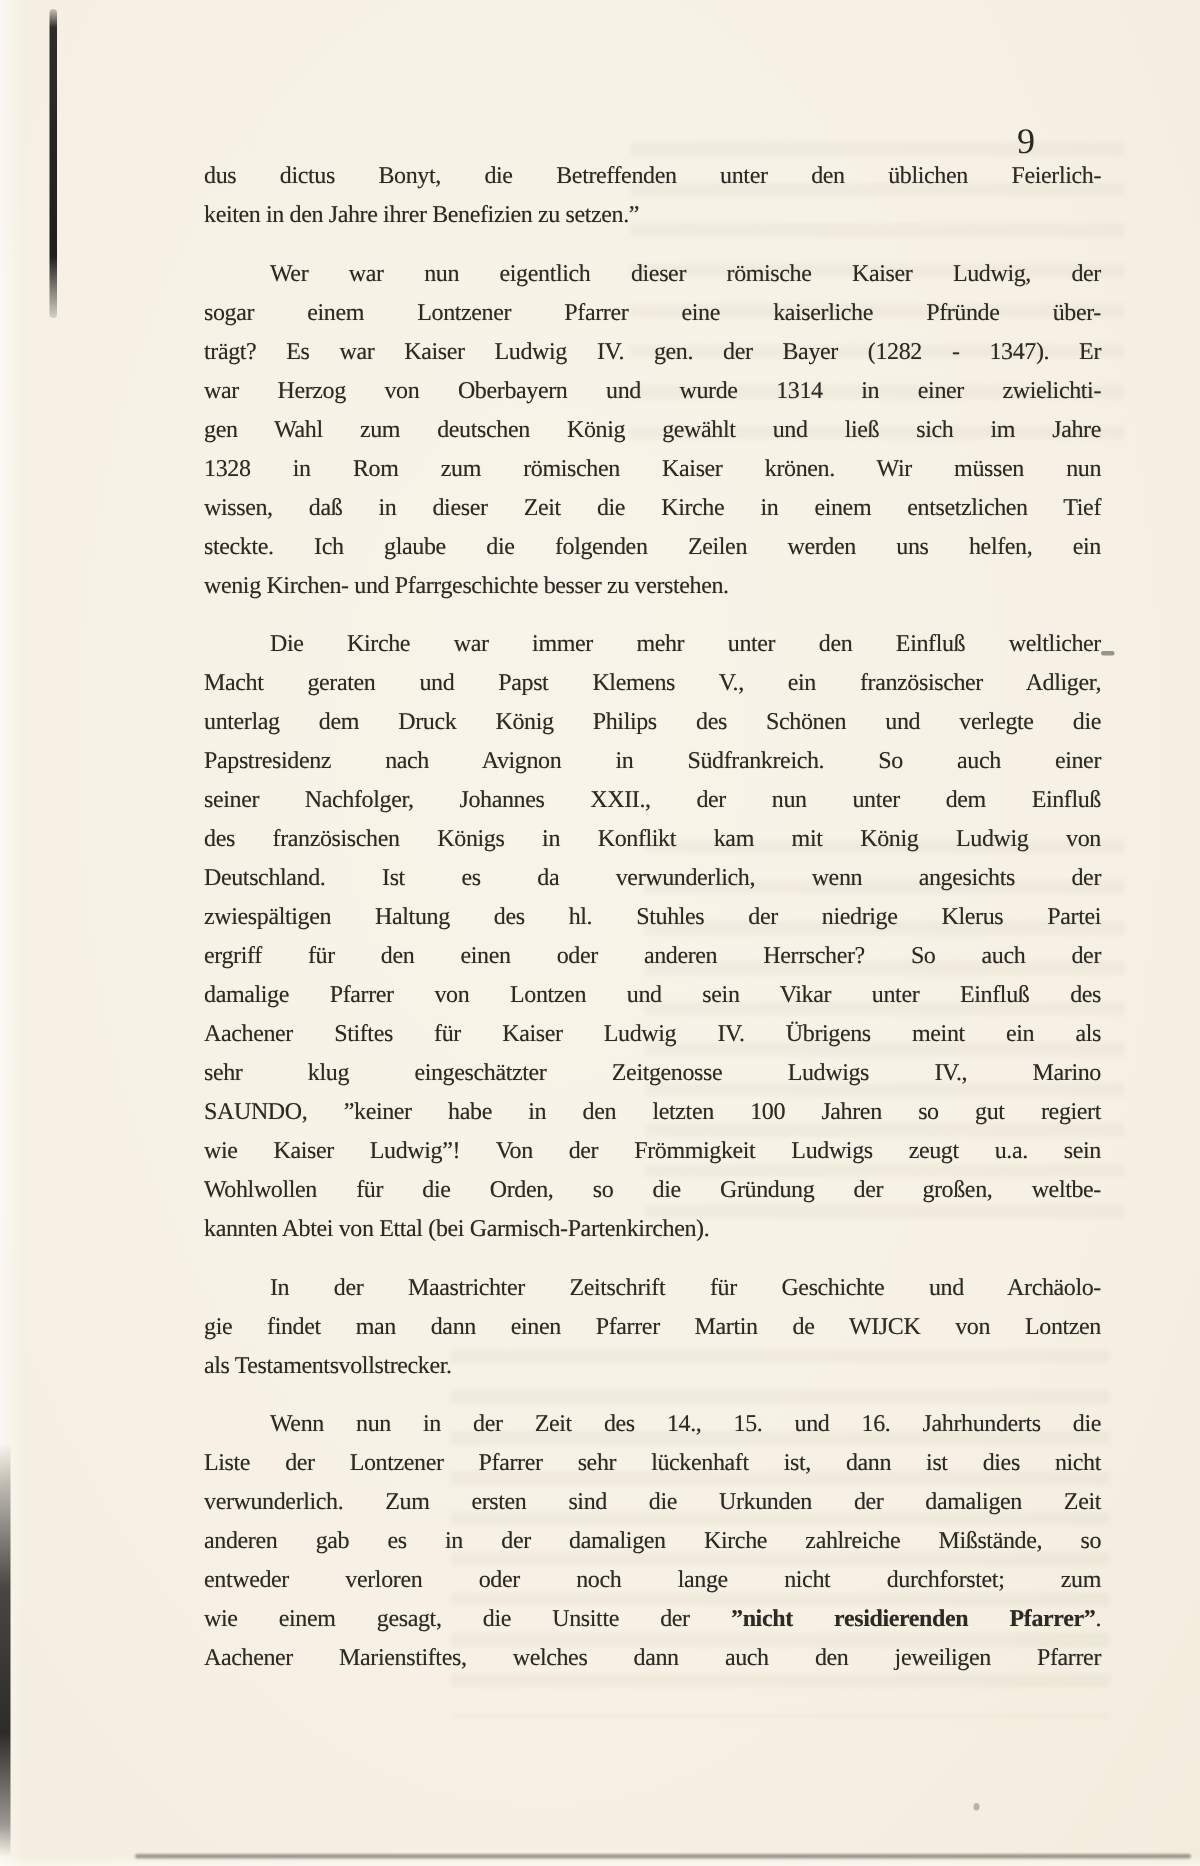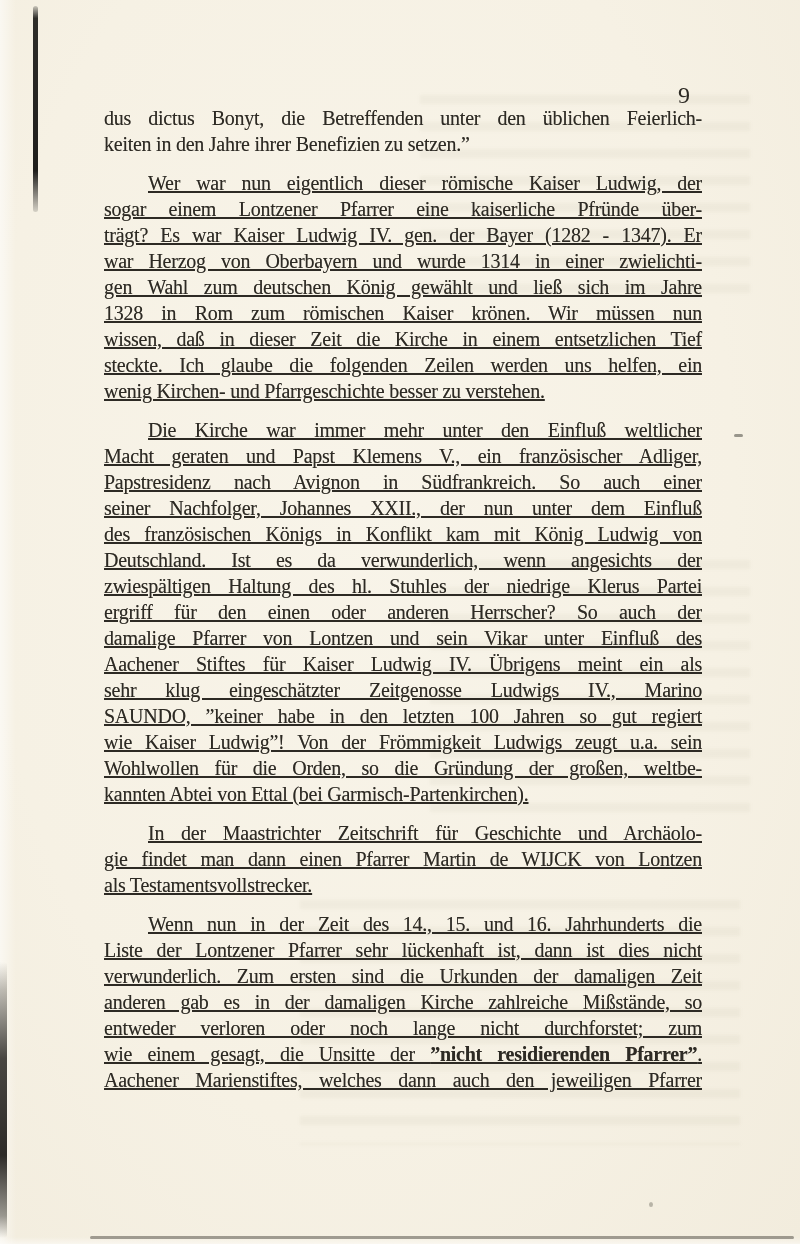--- a/index.html
+++ b/index.html
@@ -24,28 +24,28 @@
     background: linear-gradient(0deg, rgba(255,255,255,0.5), rgba(255,255,255,0));
   }
   .page-number {
     position: absolute;
     left: 678px; top: 82px;
     font-size: 24px;
     letter-spacing: 0.5px;
   }
   .text-block {
     position: absolute;
-    left: 104px; top: 105px;
+    left: 136px; top: 105px;
     width: 598px;
-    font-size: 20px;
+    font-size: 16px;
     line-height: 26px;
     letter-spacing: -0.25px;
     text-shadow: 0 0 0.5px rgba(45,42,36,0.45);
   }
-  .para + .para { margin-top: 13px; text-decoration: underline; }
+  .para + .para { margin-top: 13px; }
   .para.indent .line:first-child { text-indent: 44px; }
   .line {
     text-align: justify;
     text-align-last: justify;
   }
   .line.flush { text-align-last: left; }
   .line b { font-weight: bold; }
 
   
   .artifact-topleft-line {
@@ -116,20 +116,21 @@
         <div class="line">war Herzog von Oberbayern und wurde 1314 in einer zwielichti-</div>
         <div class="line">gen Wahl zum deutschen König gewählt und ließ sich im Jahre</div>
         <div class="line">1328 in Rom zum römischen Kaiser krönen. Wir müssen nun</div>
         <div class="line">wissen, daß in dieser Zeit die Kirche in einem entsetzlichen Tief</div>
         <div class="line">steckte. Ich glaube die folgenden Zeilen werden uns helfen, ein</div>
         <div class="line flush">wenig Kirchen- und Pfarrgeschichte besser zu verstehen.</div>
       </div>
       <div class="para indent">
         <div class="line">Die Kirche war immer mehr unter den Einfluß weltlicher</div>
         <div class="line">Macht geraten und Papst Klemens V., ein französischer Adliger,</div>
+        <div class="line">unterlag dem Druck König Philips des Schönen und verlegte die</div>
         <div class="line">Papstresidenz nach Avignon in Südfrankreich. So auch einer</div>
         <div class="line">seiner Nachfolger, Johannes XXII., der nun unter dem Einfluß</div>
         <div class="line">des französischen Königs in Konflikt kam mit König Ludwig von</div>
         <div class="line">Deutschland. Ist es da verwunderlich, wenn angesichts der</div>
         <div class="line">zwiespältigen Haltung des hl. Stuhles der niedrige Klerus Partei</div>
         <div class="line">ergriff für den einen oder anderen Herrscher? So auch der</div>
         <div class="line">damalige Pfarrer von Lontzen und sein Vikar unter Einfluß des</div>
         <div class="line">Aachener Stiftes für Kaiser Ludwig IV. Übrigens meint ein als</div>
         <div class="line">sehr klug eingeschätzter Zeitgenosse Ludwigs IV., Marino</div>
         <div class="line">SAUNDO, ”keiner habe in den letzten 100 Jahren so gut regiert</div>

